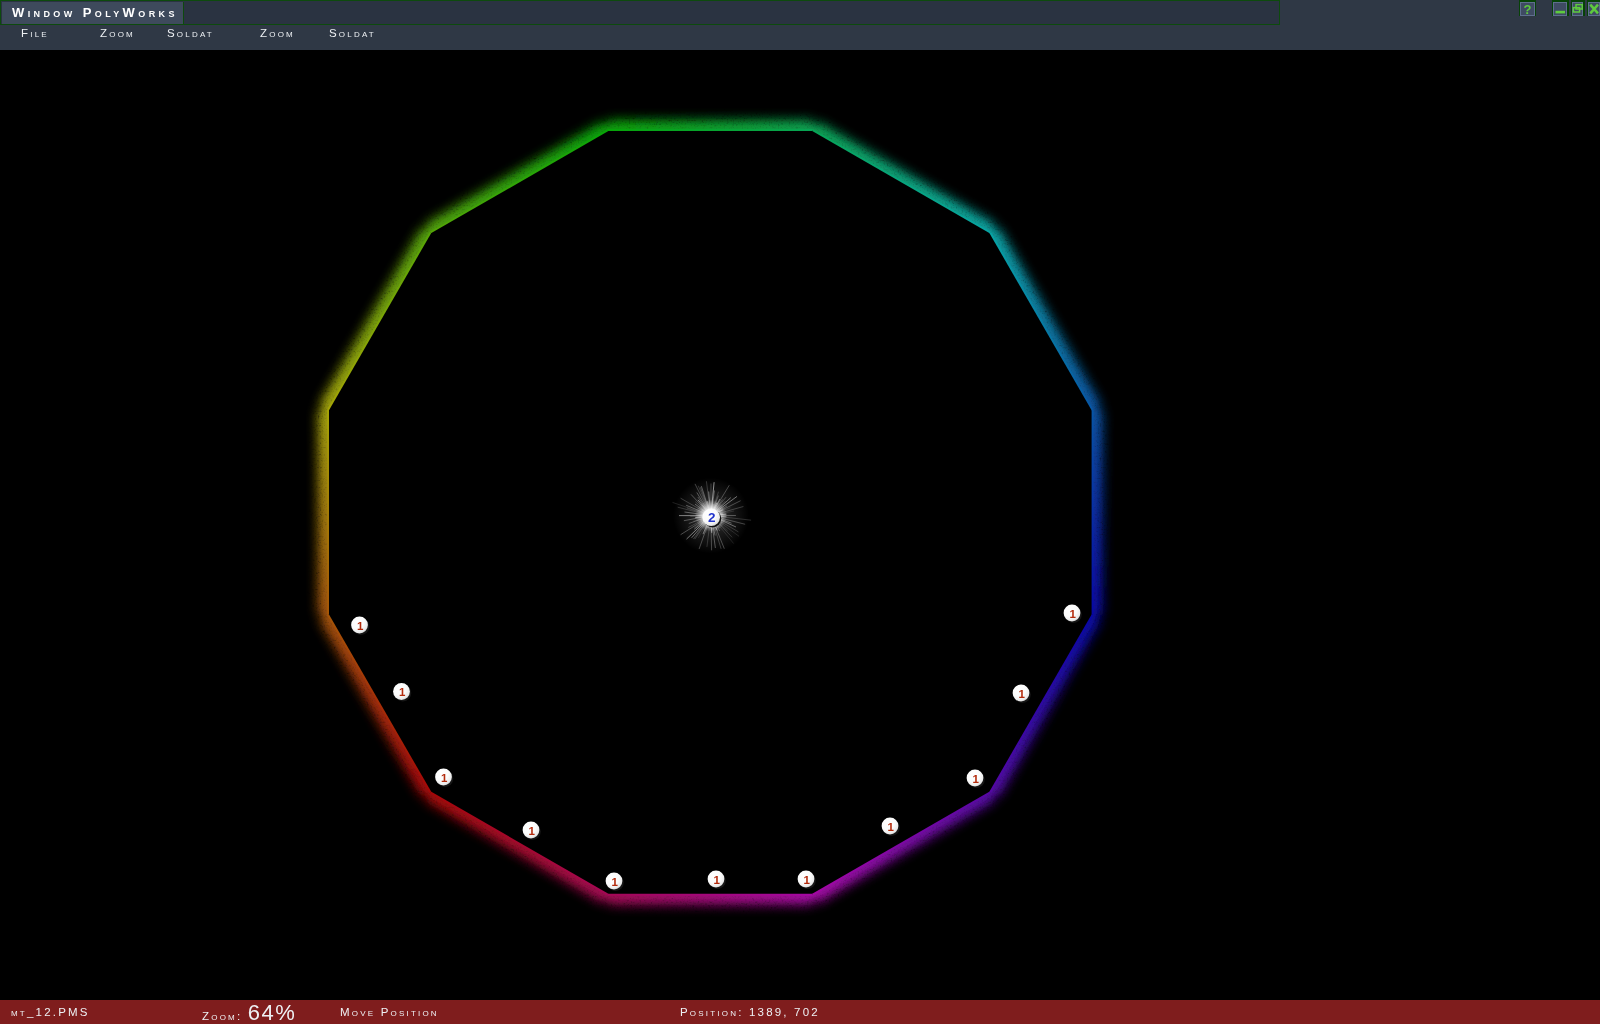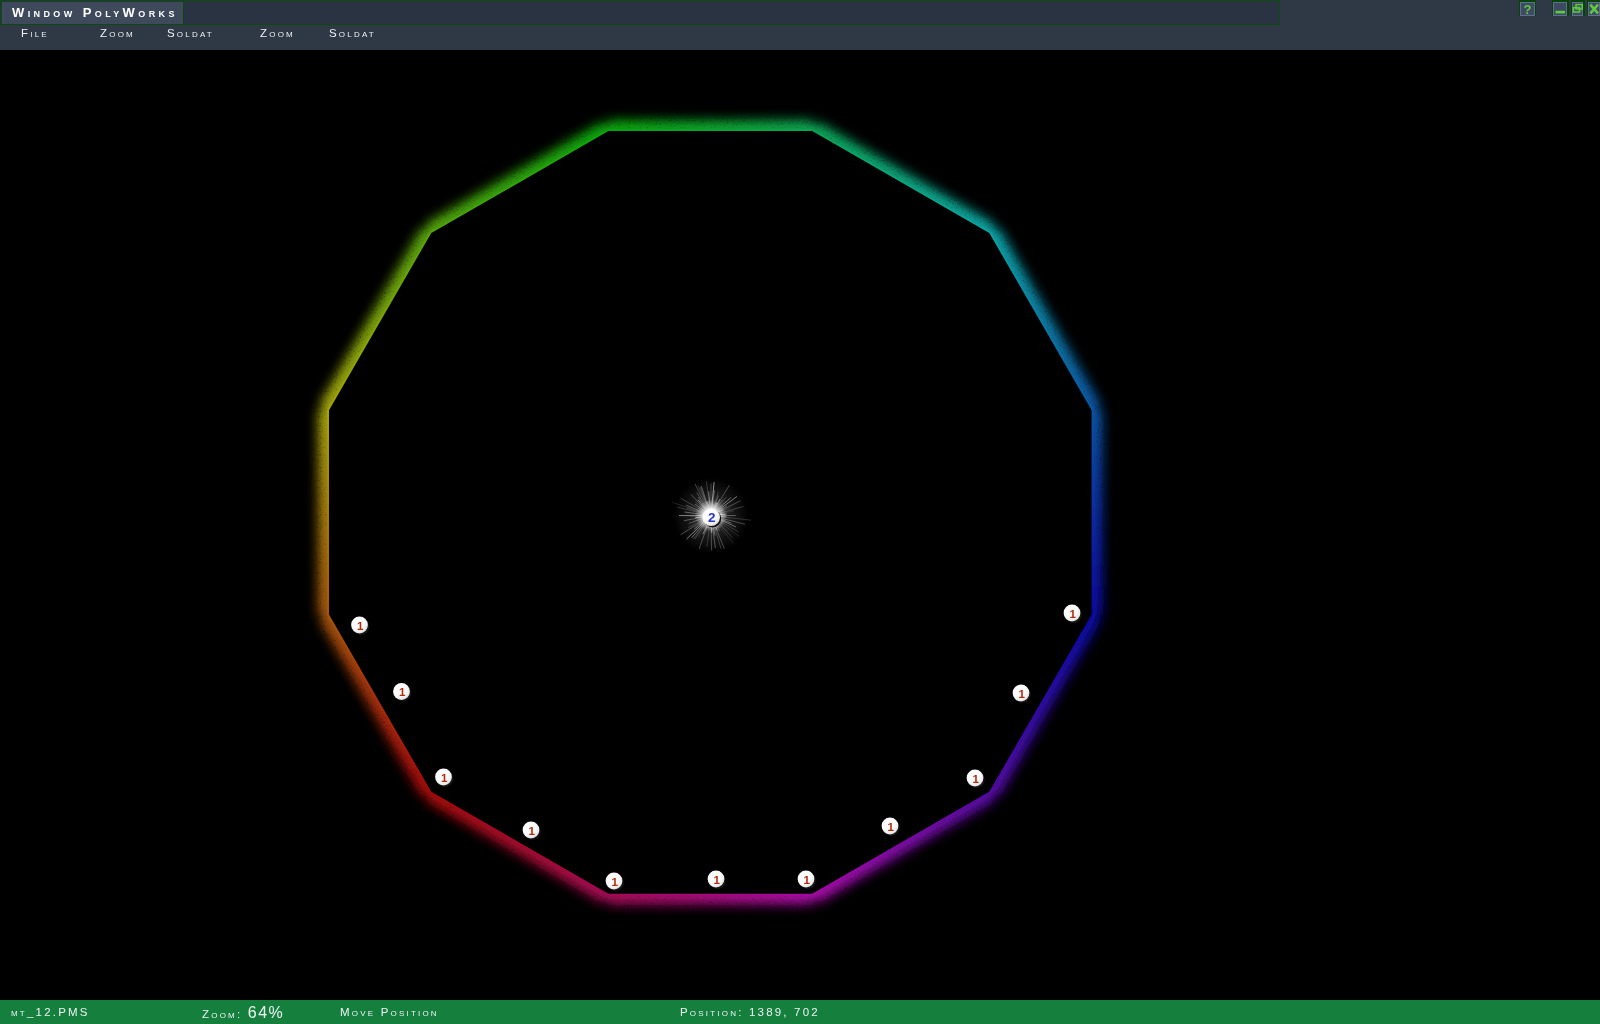--- a/index.html
+++ b/index.html
@@ -5,24 +5,24 @@
  font-family:"Liberation Sans",sans-serif}
 .chrome{position:absolute;left:0;top:0;width:1600px;height:50px;background:#2f3845}
 .tbox{position:absolute;left:0;top:0;width:1280px;height:25px;background:#2a3341;
  border:1.5px solid #0d4a0d}
 .tlabel{position:absolute;will-change:transform;left:0.5px;top:0.5px;width:182px;height:21.5px;background:#3e4a5c;border-right:1.5px solid #0d4a0d;
  color:#fff;font-size:13px;font-weight:bold;font-variant:small-caps;letter-spacing:3.4px;
  line-height:21px;padding-left:10px;white-space:nowrap}
 .menu{position:absolute;top:18px;left:0;width:1498px;height:25px}
 .mi{position:absolute;top:2px;will-change:transform;height:25px;line-height:26px;color:#eef1f4;font-size:11.5px;
  font-variant:small-caps;letter-spacing:2.2px;white-space:nowrap}
-.status{position:absolute;left:0;top:1000px;width:1600px;height:24px;background:#15803d}
+.status{position:absolute;left:0;top:1000px;width:1600px;height:24px;background:#7f1d1d}
 .si{position:absolute;top:0;will-change:transform;height:24px;line-height:25px;color:#eef1f4;font-size:11.5px;
  font-variant:small-caps;letter-spacing:2.2px;white-space:nowrap}
-.big{font-size:16px;font-variant:normal;letter-spacing:1.5px;font-weight:normal}
+.big{font-size:22px;font-variant:normal;letter-spacing:1.5px;font-weight:normal}
 .btile{position:absolute;top:0;background:#074207}
 .btn{position:absolute;background:#3f4b63;border:1.5px solid #5e6f8d}
 </style></head><body>
 <div class="chrome"></div>
 <div class="tbox">
     <div class="tlabel">Window PolyWorks</div>
   </div>
 <div class="menu">
 <span class="mi" style="left:21px">File</span>
 <span class="mi" style="left:100px">Zoom</span>

